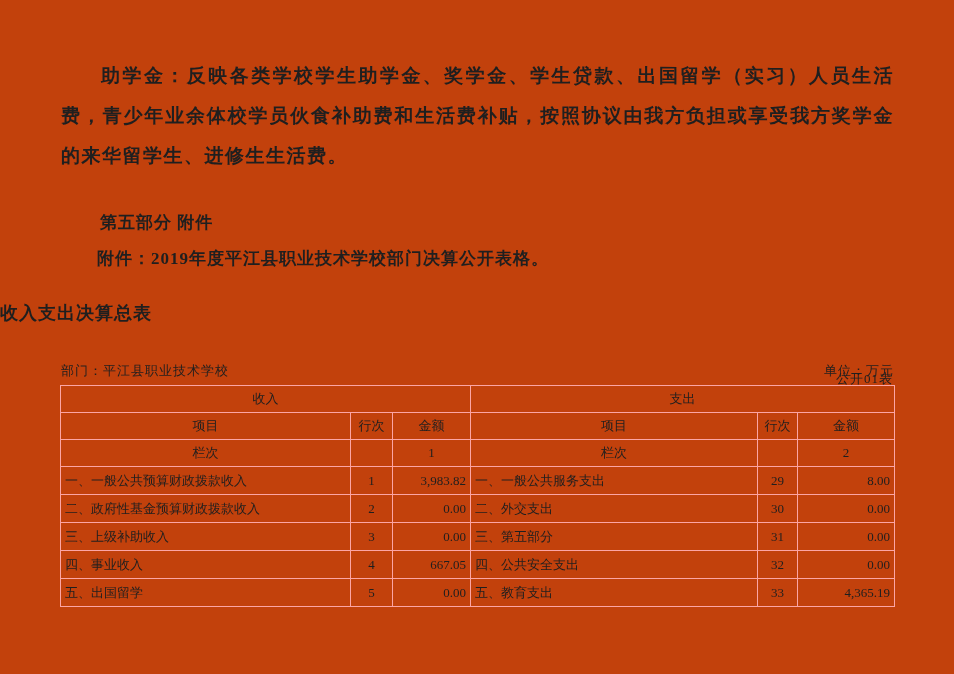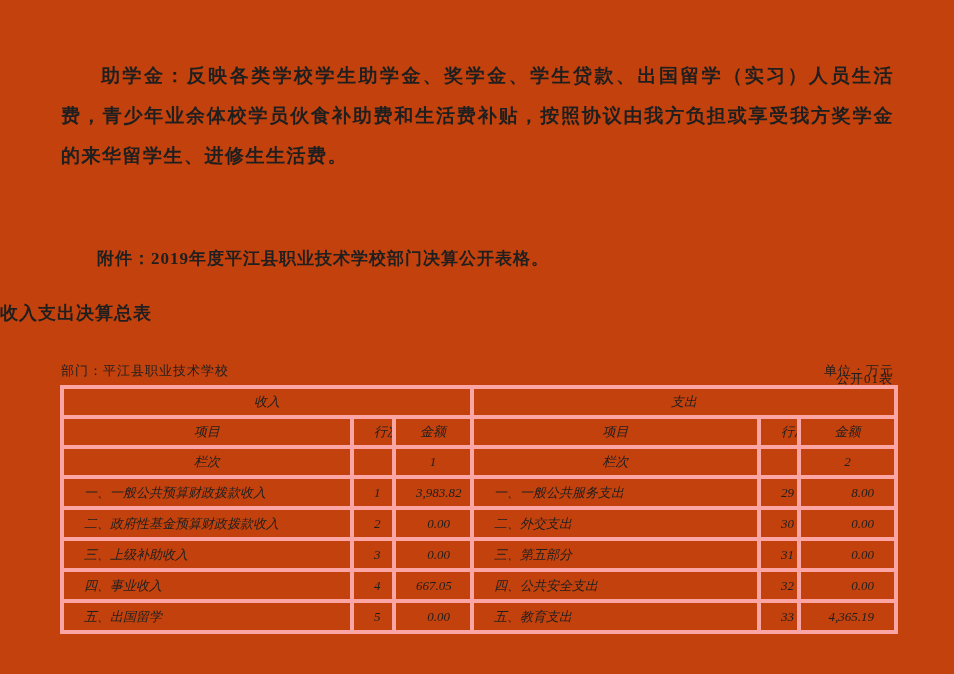--- a/index.html
+++ b/index.html
@@ -80,39 +80,39 @@
   table.acct {
     position: absolute;
     left: 60px;
     top: 385px;
     width: 834px;
     border-collapse: collapse;
     table-layout: fixed;
     font-size: 13px;
   }
   table.acct td {
-    border: 4px solid #fca5a5;
-    padding: 0 20px;
+    border: 1px solid #fca5a5;
+    padding: 0 4px;
     height: 26px;
     overflow: hidden;
     white-space: nowrap;
-    font-style: italic;
   }
   table.acct tr.data-row td { height: 27px; }
   .c-center { text-align: center; }
   .c-item   { text-align: left;  padding-left: 5px; }
   .c-amount { text-align: right; padding-right: 5px; }
 </style>
 </head>
 <body>
 
 <div class="page">
 
   <p class="para">助学金：反映各类学校学生助学金、奖学金、学生贷款、出国留学（实习）人员生活费，青少年业余体校学员伙食补助费和生活费补贴，按照协议由我方负担或享受我方奖学金的来华留学生、进修生生活费。</p>
 
+  <p class="h-section">第五部分 附件</p>
 
   <p class="h-attach">附件：2019年度平江县职业技术学校部门决算公开表格。</p>
 
   <h2 class="tbl-title">收入支出决算总表</h2>
 
   <div class="tbl-no">公开01表</div>
 
   <div class="meta-row">
     <span>部门：平江县职业技术学校</span>
     <span>单位：万元</span>

